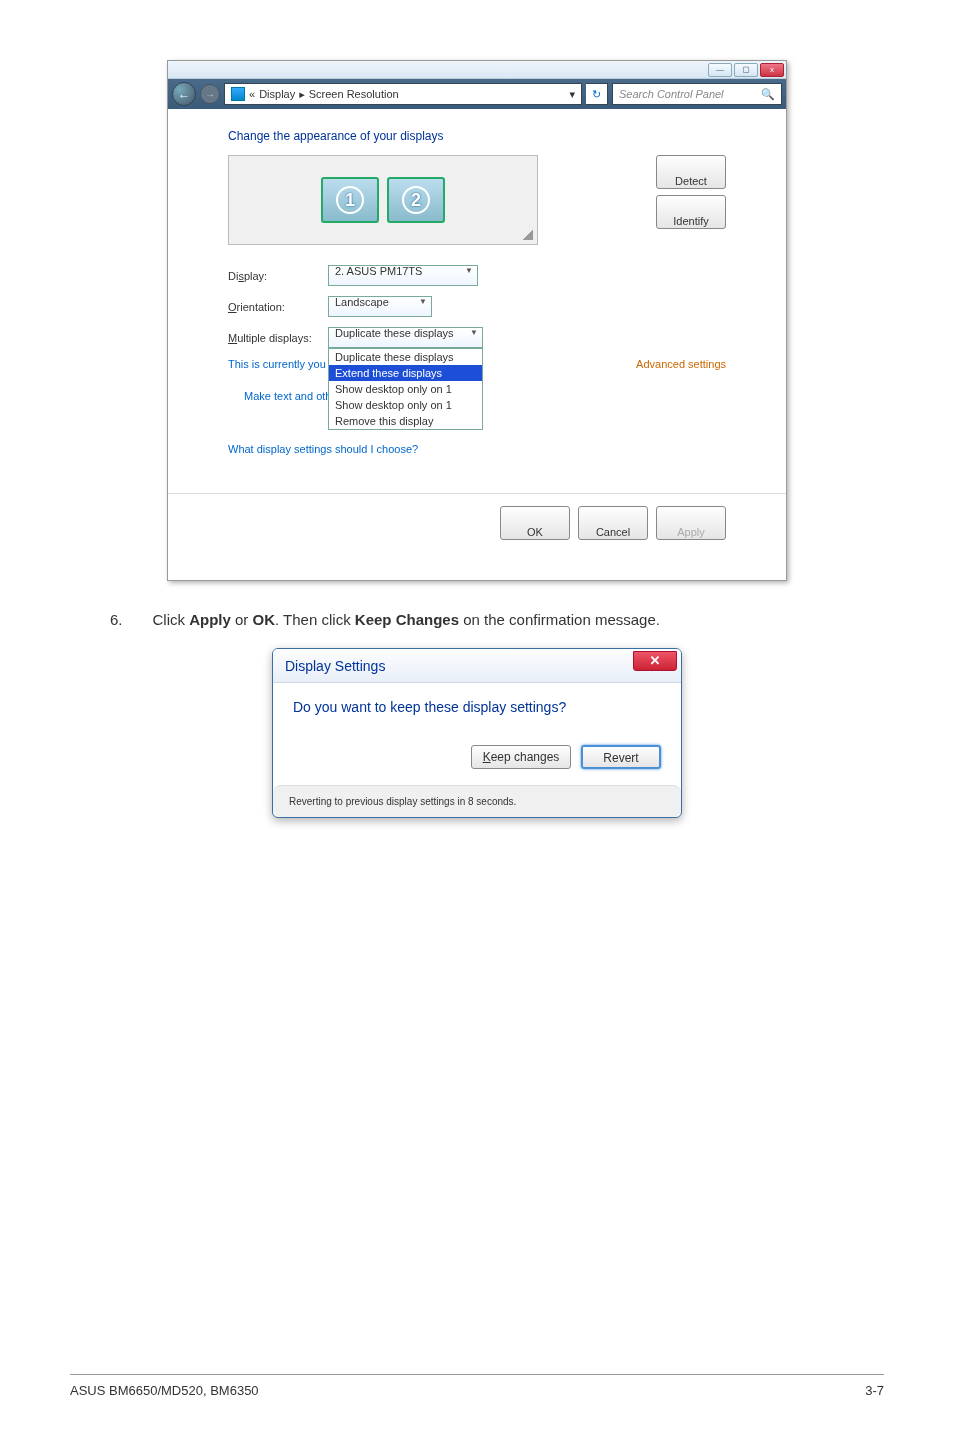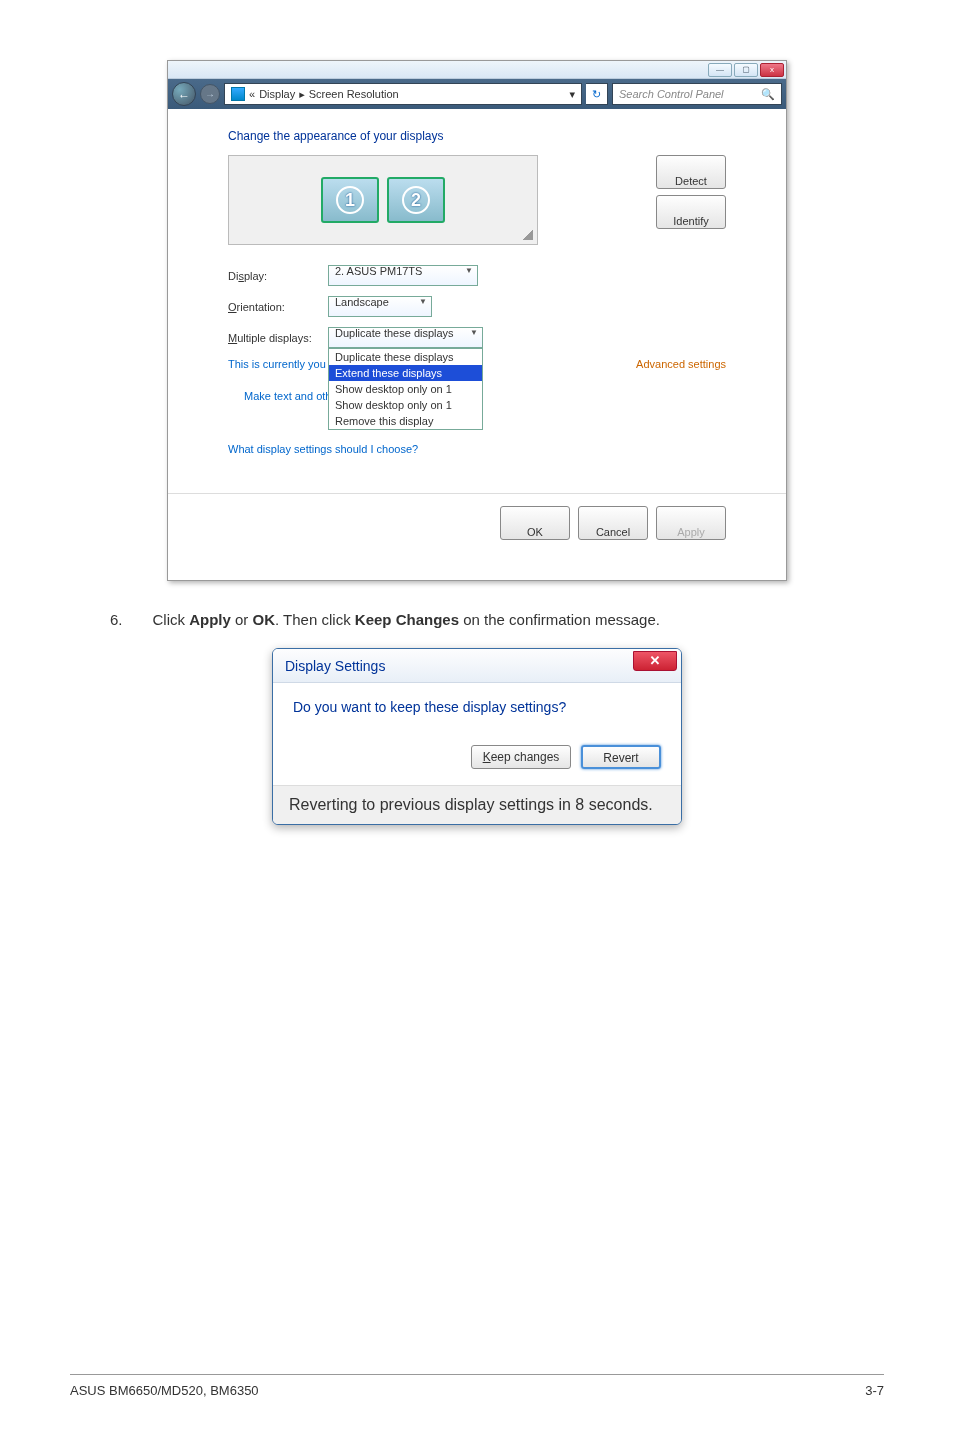--- a/index.html
+++ b/index.html
@@ -347,22 +347,23 @@
   .dlg-btn.focus {
     border: 2px solid #4a90d9;
     box-shadow: 0 0 3px #4a90d9;
     min-width: 80px;
   }
   .dlg-btn .ul { text-decoration: underline; }
   .dlg-footer {
     background: #f0f0f0;
     border-top: 1px solid #ddd;
     padding: 10px 16px;
-    font-size: 16px;
-    color: #333;
+    font-size: 10px;
+    color: #333;
+    border-radius: 8px;
   }
   .page-footer {
     position: absolute;
     bottom: 40px;
     left: 70px;
     right: 70px;
     border-top: 1px solid #999;
     padding-top: 8px;
     display: flex;
     justify-content: space-between;

